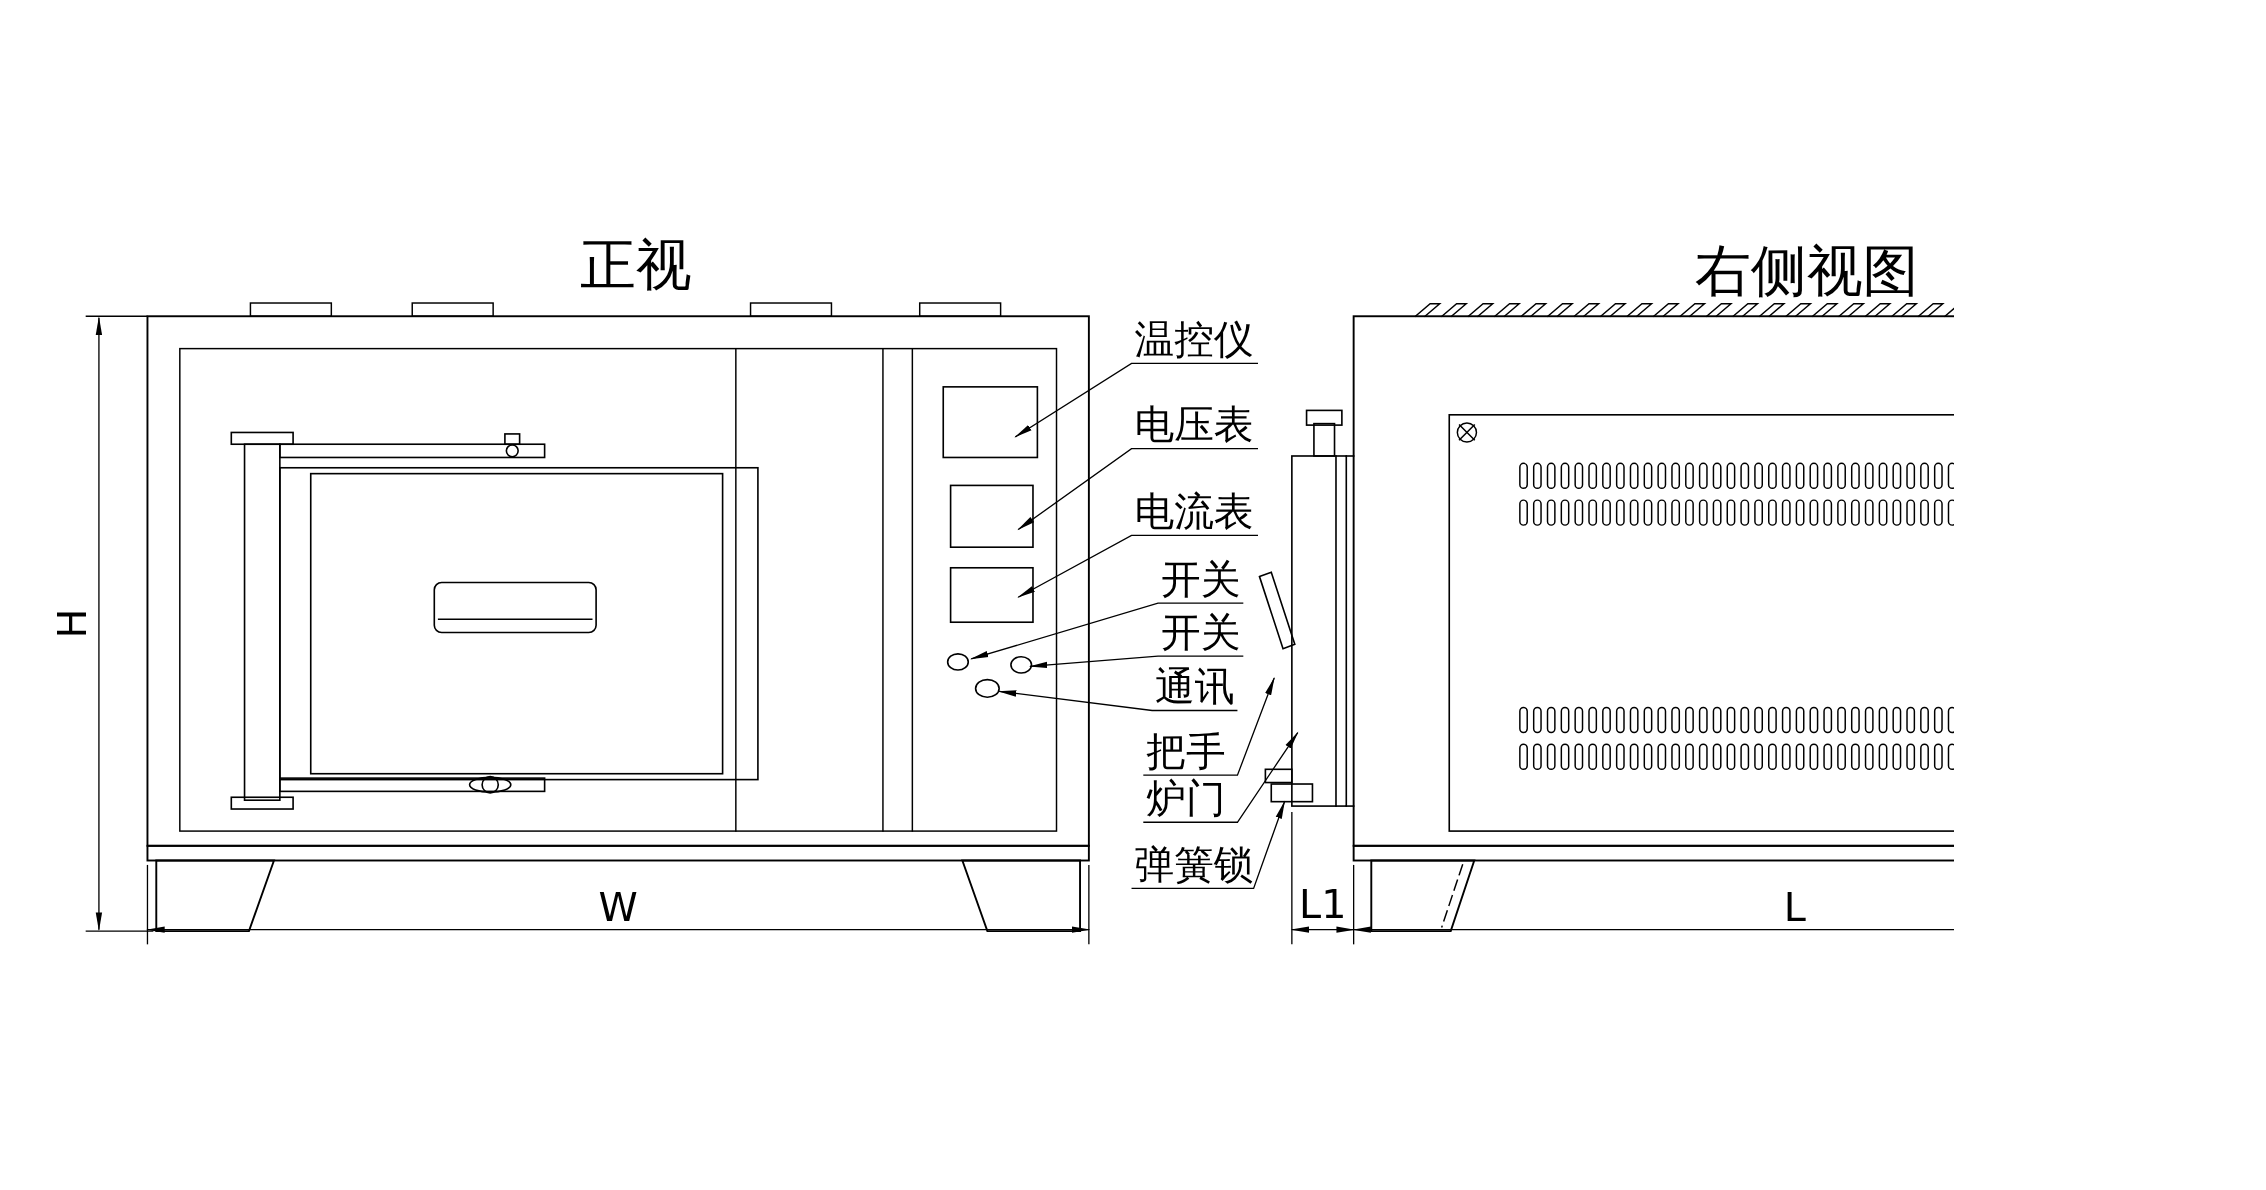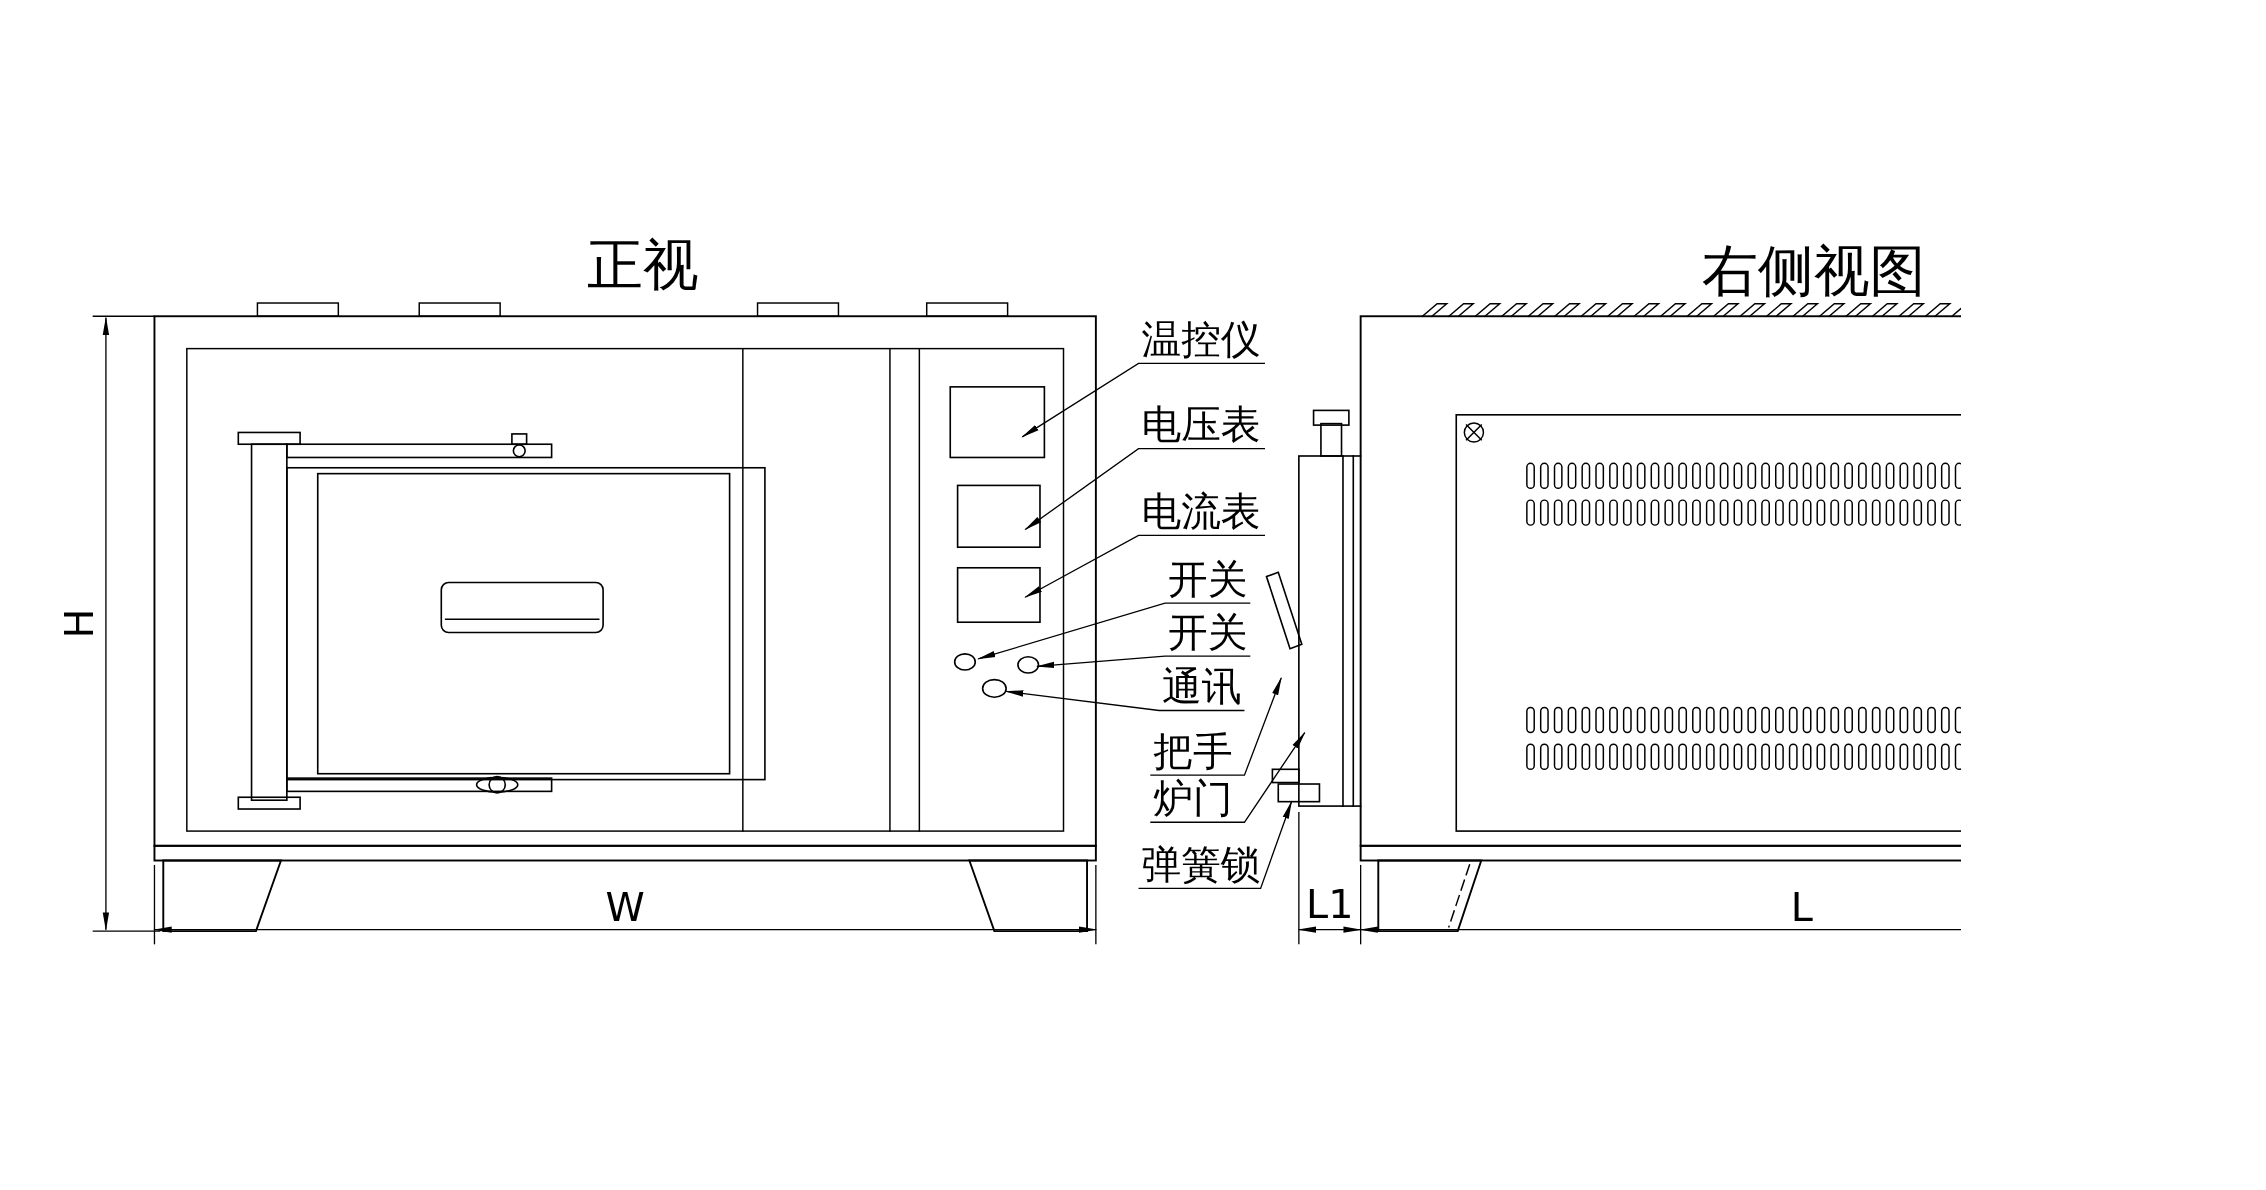--- a/index.html
+++ b/index.html
@@ -1,19 +1,18 @@
 <!DOCTYPE html>
 <html><head>
 <meta charset="utf-8">
 <style>
   html,body{margin:0;padding:0;background:#ffffff;}
   .canvas{
     width:1954px;height:1190px;background:#ffffff;overflow:hidden;
     font-family:"DejaVu Sans", sans-serif;
-    margin-left:7px;
   }
   svg text{
     font-family:"DejaVu Sans", sans-serif;
     fill:#000;stroke:none;
   }
   .view-title{font-size:38px;}
   .callout-label{font-size:27px;}
   .dim-label{font-size:27px;}
 </style>
 </head>

